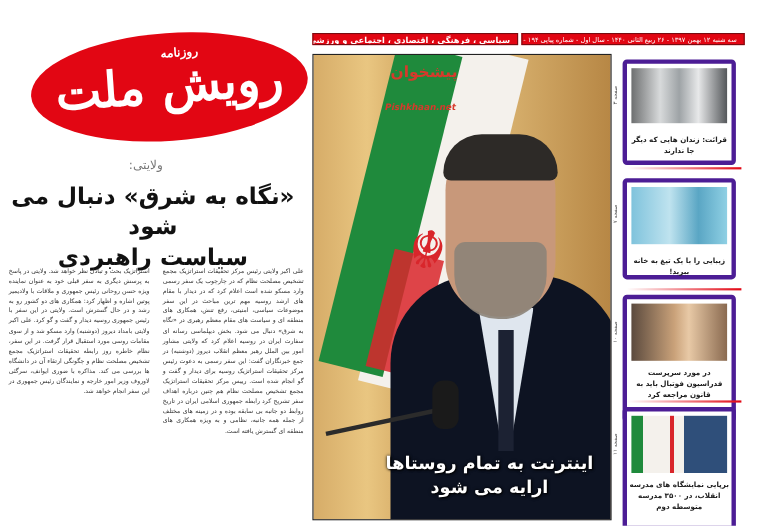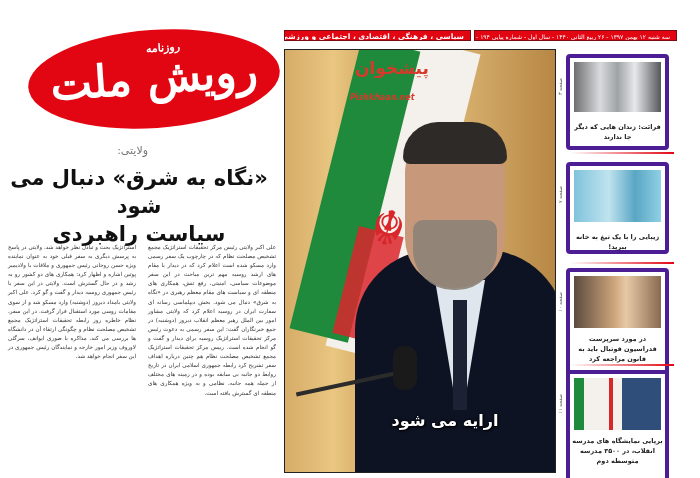--- a/index.html
+++ b/index.html
@@ -26,21 +26,21 @@
   .flag-red { left:60px; top:180px; width:46px; height:110px; background:#d9262b; transform:rotate(14deg); opacity:.85; }
   .flag-emblem { left:86px; top:150px; font-size:48px; color:#d9262b; transform:rotate(14deg); }
   .person-suit { left:70px; top:200px; width:210px; height:230px; background:#0d1322; border-radius:80px 80px 0 0; }
   .person-shirt { left:150px; top:230px; width:50px; height:120px; background:#dfe6ee; clip-path:polygon(0 0,100% 0,60% 100%,40% 100%); }
   .person-tie { left:168px; top:250px; width:14px; height:110px; background:#1c2233; }
   .person-face { left:120px; top:78px; width:100px; height:160px; background:#c8987a; border-radius:45px 45px 50px 50px; }
   .person-hair { left:118px; top:72px; width:104px; height:42px; background:#2d2a27; border-radius:50px 50px 10px 10px; }
   .beard { left:128px; top:170px; width:84px; height:70px; background:#8c8378; border-radius:10px 10px 40px 40px; opacity:.9; }
   .mic { left:10px; top:330px; width:120px; height:4px; background:#2b2b2b; transform:rotate(-12deg); }
   .mic-head { left:108px; top:296px; width:24px; height:44px; background:#1a1a1a; border-radius:10px; }
-  .watermark { left:70px; top:8px; color:#d63a2c; font-size:17px; font-weight:bold; direction:rtl; }
+  .watermark { left:70px; top:8px; color:#d63a2c; font-size:14px; font-weight:bold; direction:rtl; }
   .watermark2 { left:65px; top:43px; color:#d63a2c; font-size:8px; font-weight:bold; font-style:italic; }
   .photo-caption { left:60px; top:360px; width:200px; text-align:center; color:#fff; font-size:16px; font-weight:900; line-height:22px; direction:rtl; text-shadow:0 0 3px #000,1px 1px 2px #000; }
   .page-badge { left:3px; top:402px; width:30px; height:15px; background:#b5b5b5; color:#222; font-size:7px; text-align:center; line-height:15px;margin-top:25px; }
   
   .side-card { left:566px; width:103px; border:4px solid #4c1d95; border-radius:4px; background:#fff; box-sizing:border-box; }
   .side-img { position:absolute; left:4px; top:4px; right:4px; height:50px; }
   .side-cap { position:absolute; left:2px; right:2px; text-align:center; font-size:6.5px; line-height:10px; direction:rtl; color:#222; font-weight:bold; }
   .side-tab { position:absolute; left:-13px; width:10px; font-size:5px; color:#555; writing-mode:vertical-rl; transform:rotate(180deg); }
   .red-rule { left:570px; width:104px; height:2px; background:linear-gradient(90deg,#fff,#e20613); }
 </style>
@@ -72,20 +72,21 @@
   <div class="abs person-shirt"></div>
   <div class="abs person-tie"></div>
   <div class="abs person-face"></div>
   <div class="abs beard"></div>
   <div class="abs person-hair"></div>
   <div class="abs mic"></div>
   <div class="abs mic-head"></div>
   <div class="abs watermark">پیشخوان</div>
   <div class="abs watermark2">Pishkhaan.net</div>
   <div class="abs photo-caption">
+    <div>اینترنت به تمام روستاها</div>
     <div>ارایه می شود</div>
   </div>
   <div class="abs page-badge">۱۲</div>
 </div>
 
 <div class="abs side-card" style="top:54px;height:96px;">
   <span class="side-tab" style="top:20px;">صفحه ۳</span>
   <div class="side-img" style="background:linear-gradient(90deg,#6d6f70,#d8dadb 30%,#9ea3a6 50%,#e7e8e9 70%,#55585b);"></div>
   <div class="side-cap" style="top:64px;">قرائت: زندان هایی که دیگر جا ندارند</div>
 </div>

